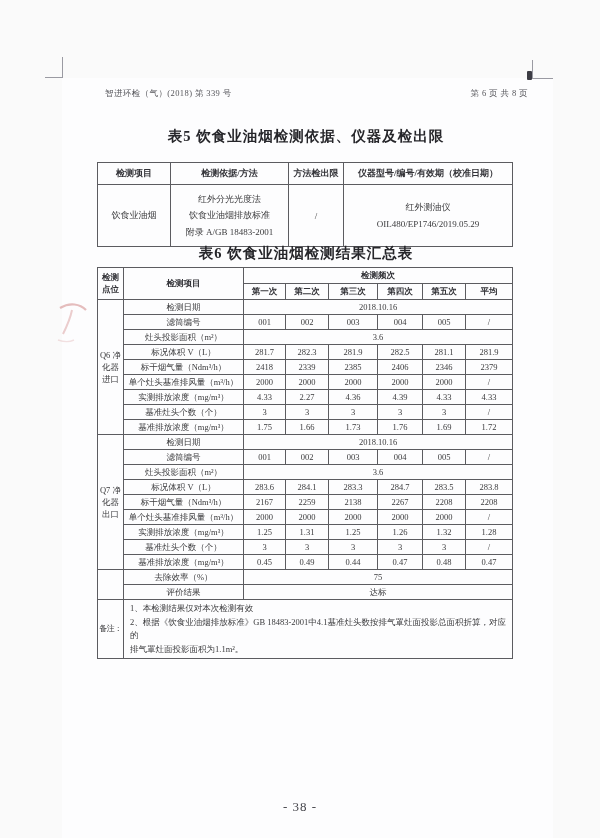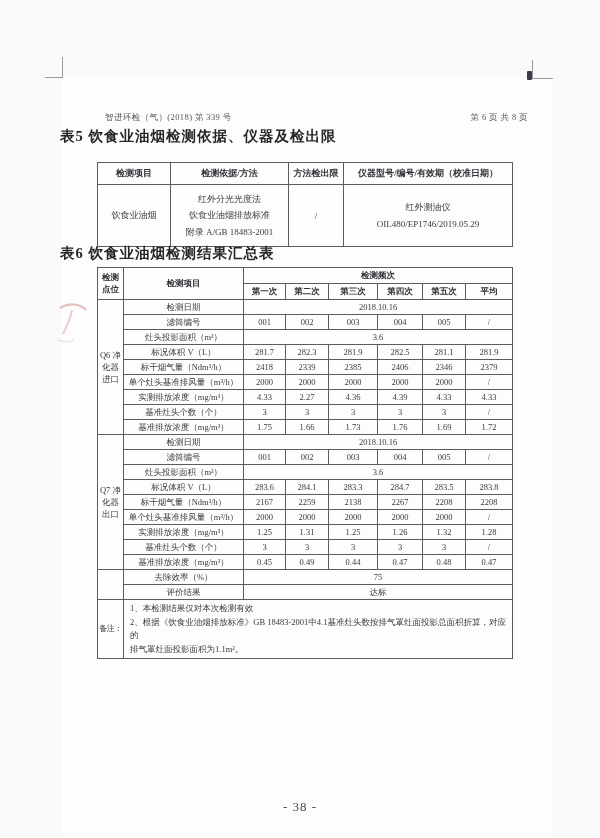--- a/index.html
+++ b/index.html
@@ -10,26 +10,26 @@
     color:#3a3a3c;
   }
   .page{
     position:absolute;left:62px;top:78px;width:491px;height:760px;
     background:#fdfdfe;
   }
   
   .mark{position:absolute;background:#9a9aa2;}
   .blob{position:absolute;background:#3c3c44;width:5px;height:9px;left:527px;top:71px;border-radius:1px;}
   
-  .hdr{position:absolute;top:112px;font-size:8.5px;color:#55555a;letter-spacing:.4px;white-space:nowrap;}
+  .hdr{position:absolute;top:88px;font-size:8.5px;color:#55555a;letter-spacing:.4px;white-space:nowrap;}
   .hdr-left{left:105px;}
   .hdr-right{right:72px;}
   .ftr{position:absolute;top:799px;left:0;width:600px;text-align:center;font-size:13px;color:#44444a;letter-spacing:1px;}
   
-  .tbl-title{position:absolute;left:60px;width:492px;text-align:left;font-weight:bold;font-size:14.5px;color:#26262a;letter-spacing:1px;}
+  .tbl-title{position:absolute;left:60px;width:492px;text-align:center;font-weight:bold;font-size:14.5px;color:#26262a;letter-spacing:1px;}
   #title5{top:127px;}
   #title6{top:244px;}
   
   .tbl-wrap{position:absolute;left:97px;}
   #table5-container{top:162px;}
   #table6-container{top:267px;border-radius:18px;}
   table{border-collapse:collapse;table-layout:fixed;color:#3a3a3c;}
   td,th{border:1px solid #5c5c60;text-align:center;vertical-align:middle;padding:0 1px;overflow:hidden;font-weight:normal;}
   th{font-weight:bold;color:#333338;margin-left:32px;}
   #table5-container table{border:1.5px solid #48484c;font-size:9px;}

